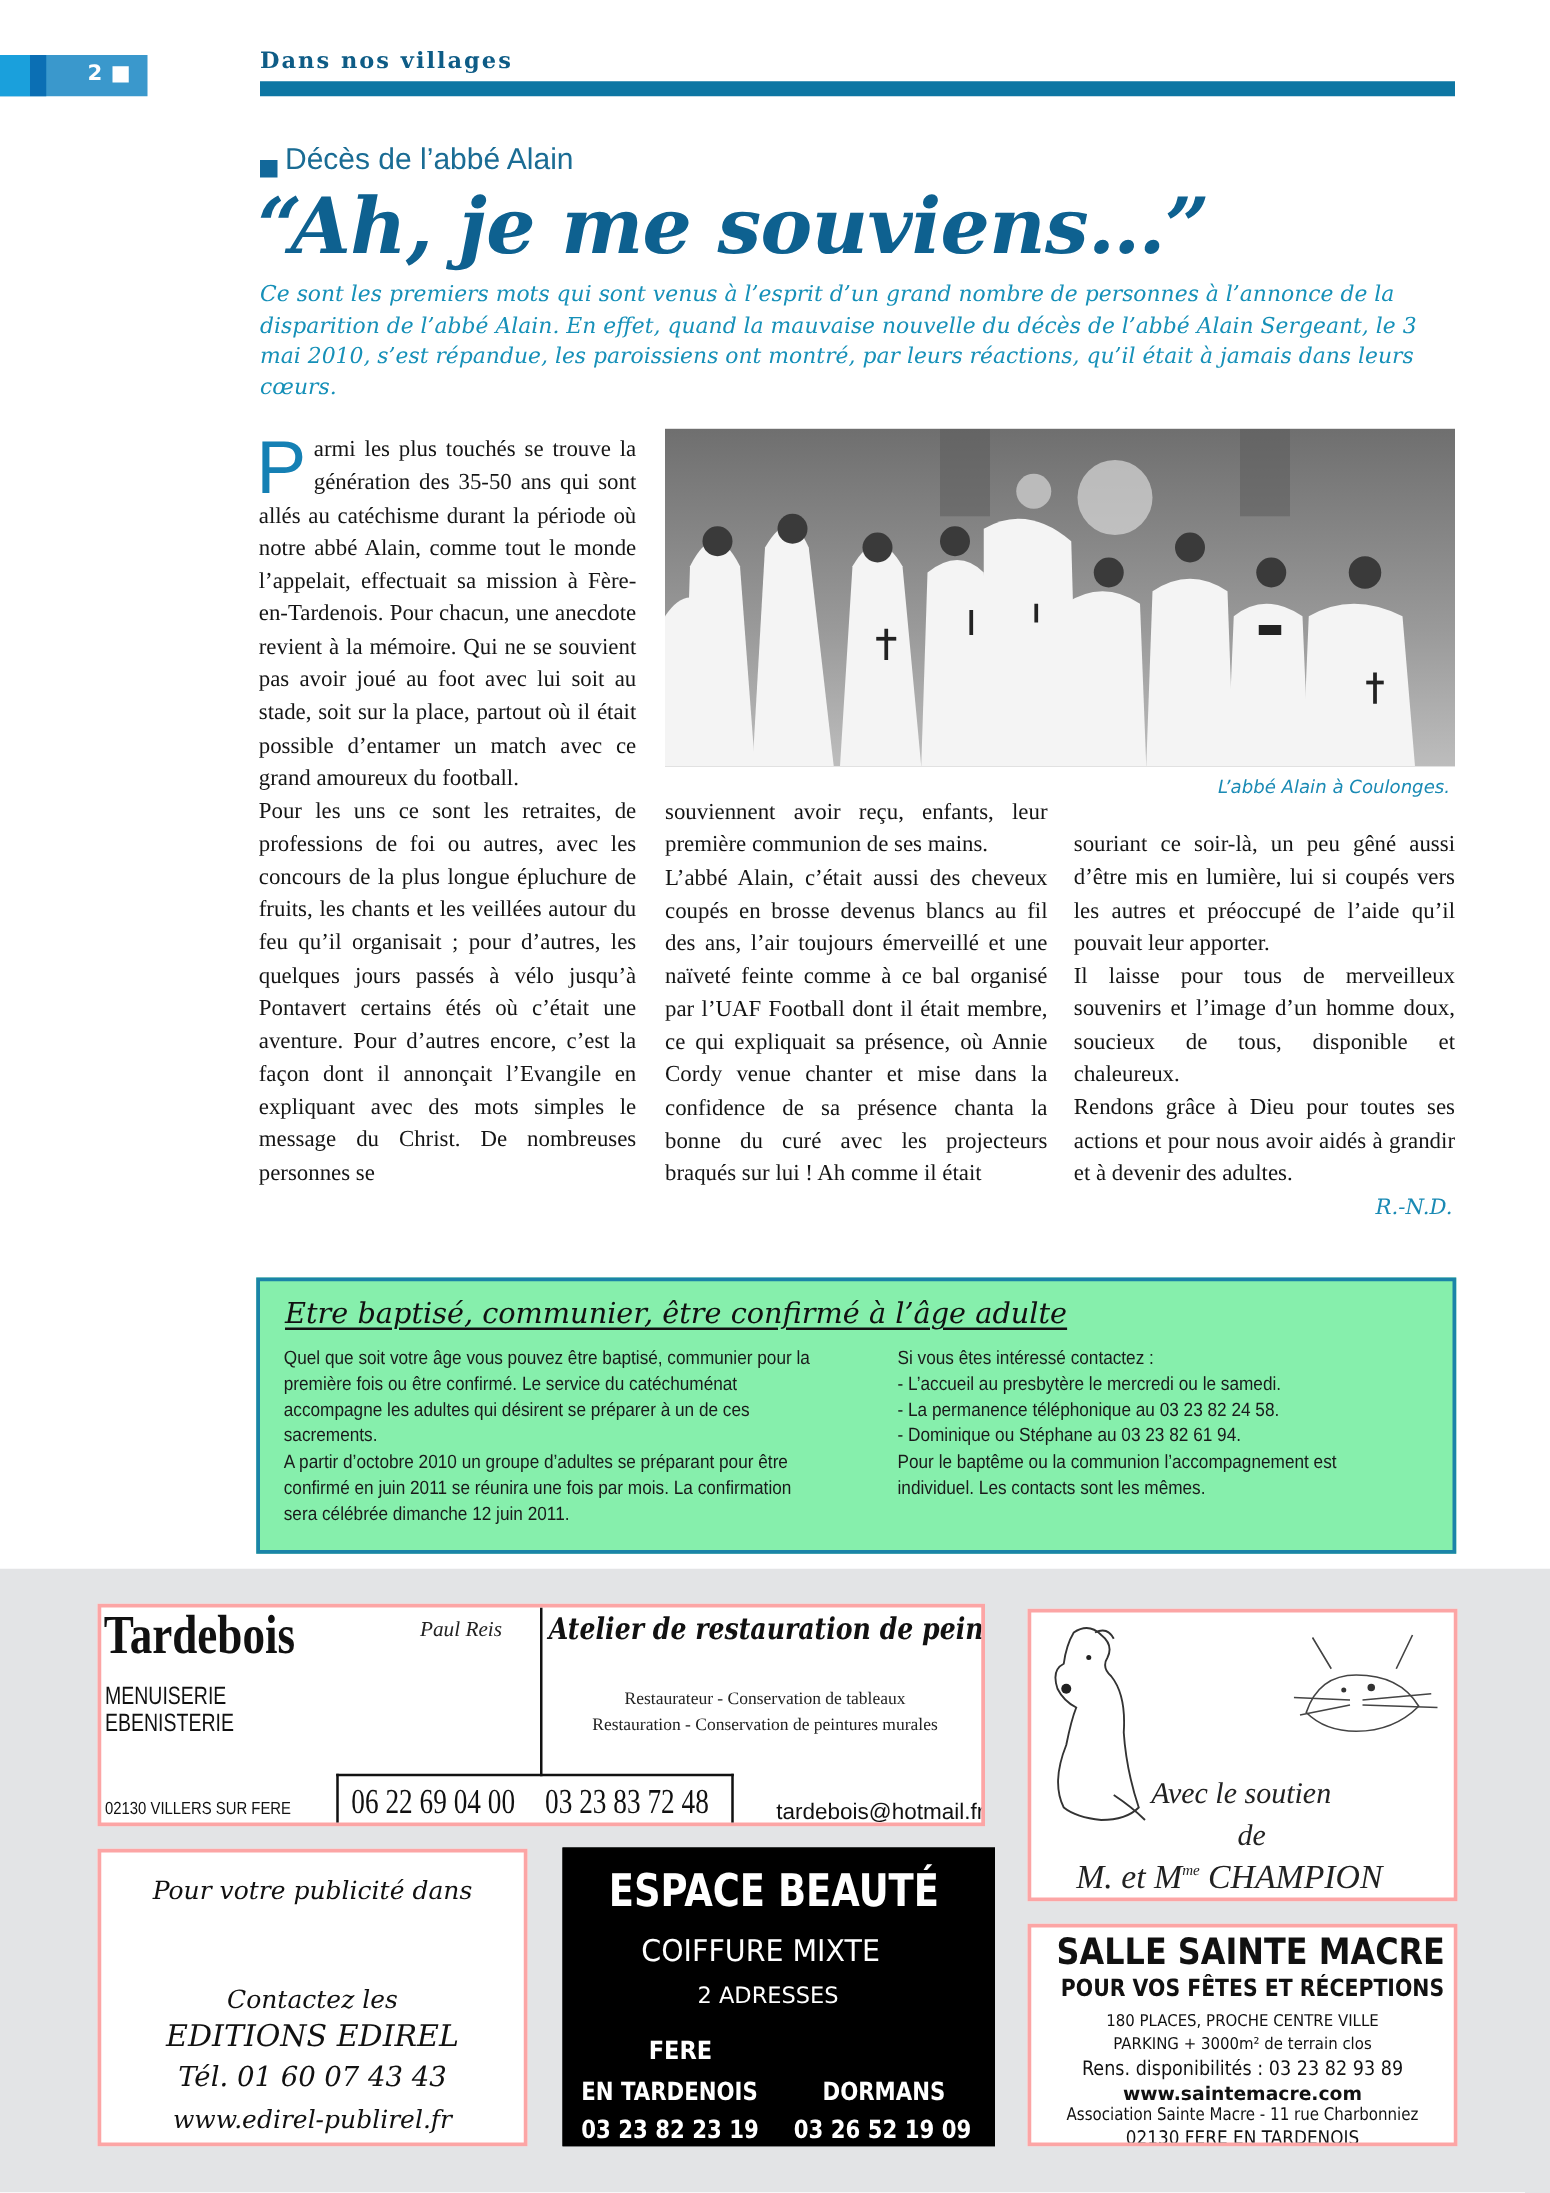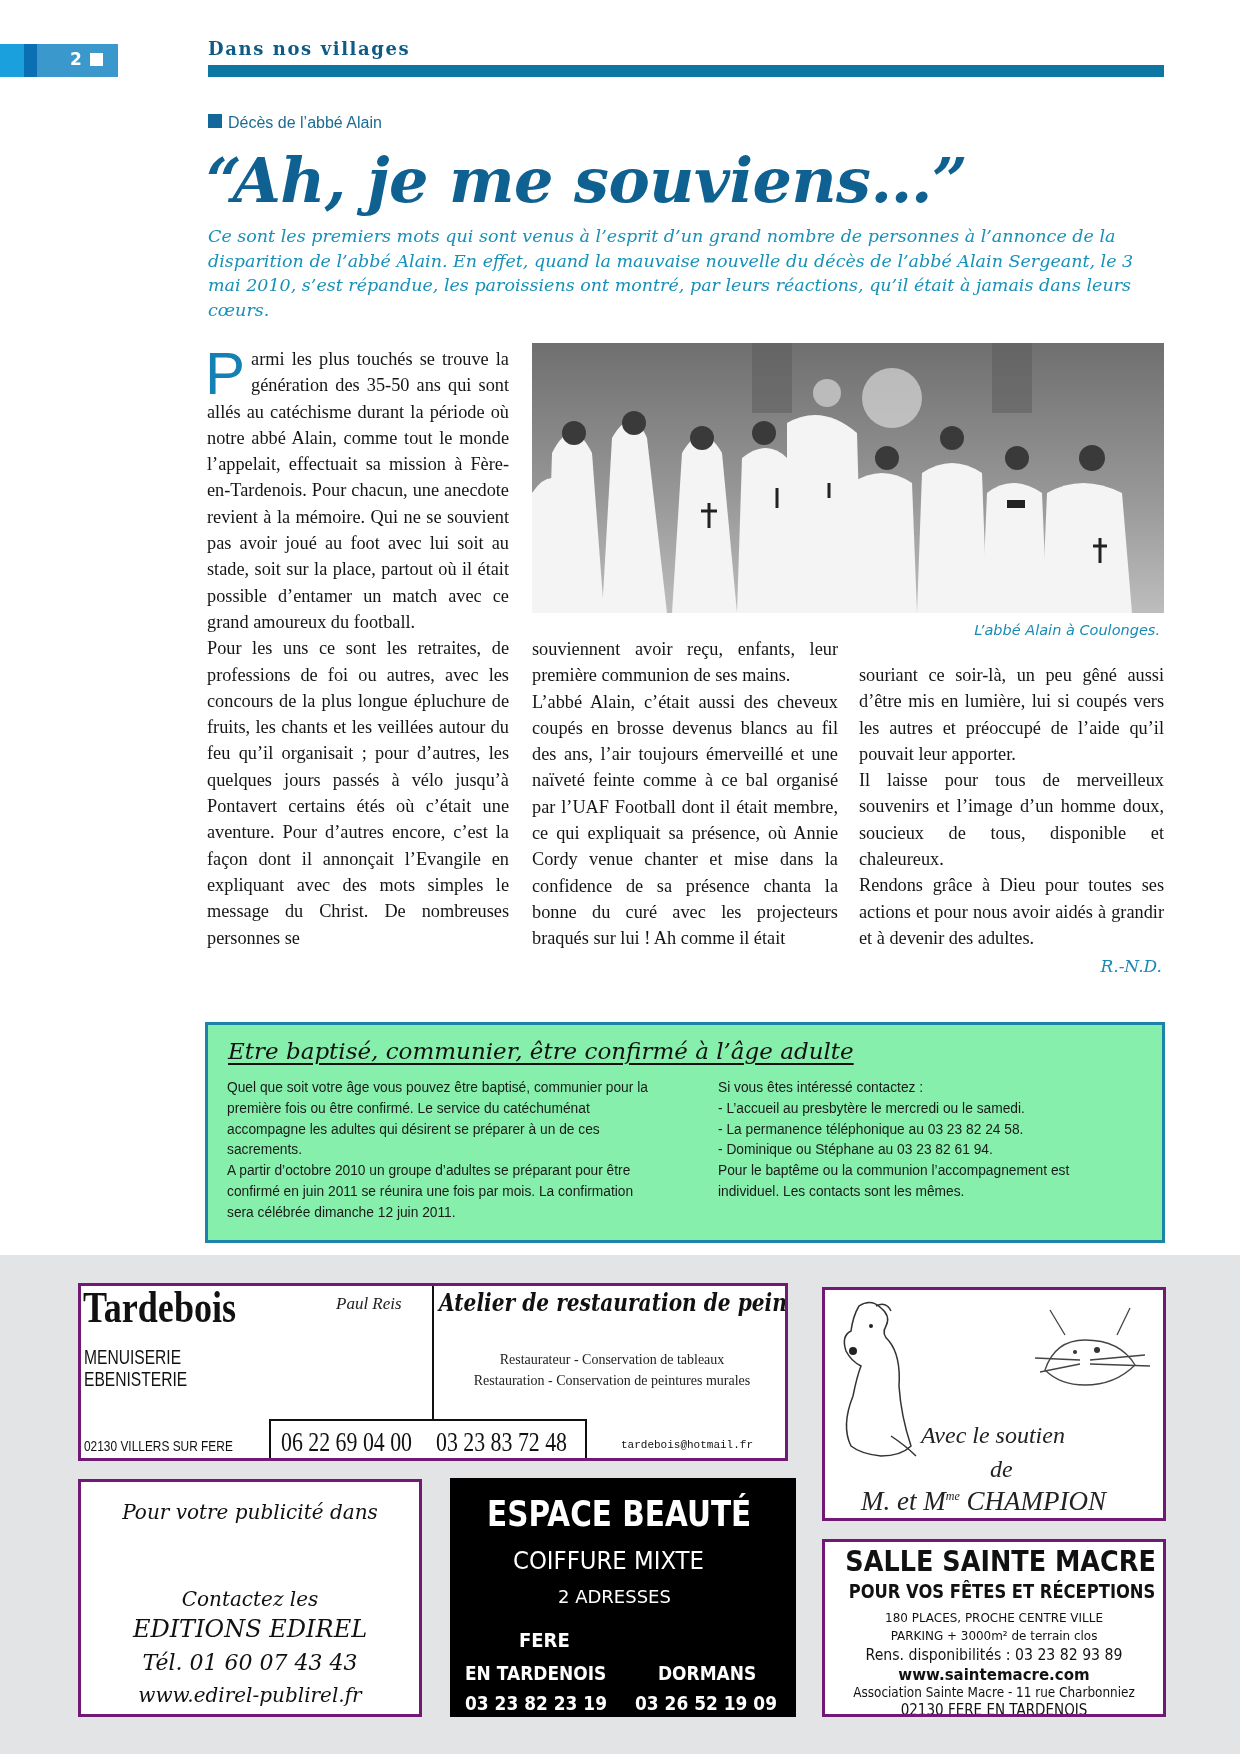--- a/index.html
+++ b/index.html
@@ -9,21 +9,21 @@
     
     .page-tab { position: absolute; left: 0; top: 44px; width: 118px; height: 33px; background: #3a98cc; }
     .page-tab .seg1 { position: absolute; left: 0; top: 0; width: 24px; height: 33px; background: #1aa0dc; }
     .page-tab .seg2 { position: absolute; left: 24px; top: 0; width: 13px; height: 33px; background: #0b6fb4; }
     .page-tab .num { position: absolute; left: 70px; top: 5px; font-family: "DejaVu Sans", sans-serif; font-weight: bold; font-size: 17px; color: #ffffff; }
     .page-tab .sq { position: absolute; left: 90px; top: 9px; width: 13px; height: 13px; background: #ffffff; }
 
     .section-title { position: absolute; left: 208px; top: 38px; font-family: "DejaVu Serif", serif; font-weight: bold; font-size: 18px; letter-spacing: 1.6px; color: #0e5c86; }
     .section-bar { position: absolute; left: 208px; top: 65px; width: 956px; height: 12px; background: #0d76a3; }
 
-    .kicker { position: absolute; left: 208px; top: 114px; font-family: "Liberation Sans", sans-serif; font-size: 16px; color: #1a6c94; display: flex; align-items: flex-start; }
+    .kicker { position: absolute; left: 208px; top: 114px; font-family: "Liberation Sans", sans-serif; font-size: 24px; color: #1a6c94; display: flex; align-items: flex-end; }
     .kicker .sq { width: 14px; height: 14px; background: #12689a; margin-right: 6px; }
 
     .headline { position: absolute; left: 206px; top: 144px; font-family: "DejaVu Serif", serif; font-style: italic; font-weight: bold; font-size: 62px; color: #0e6190; letter-spacing: -0.5px; }
 
     .lede { position: absolute; left: 208px; top: 224px; width: 960px; font-family: "DejaVu Serif", serif; font-style: italic; font-size: 17.5px; line-height: 24.5px; color: #1690b8; }
 
     
     .col { position: absolute; font-family: "Liberation Serif", serif; font-size: 18.3px; line-height: 26.3px; color: #151515; text-align: justify; }
     .col p { margin: 0; }
     .col1 { left: 207px; top: 346px; width: 302px; }
@@ -39,35 +39,35 @@
     
     .infobox { position: absolute; left: 205px; top: 1022px; width: 960px; height: 221px; border: 3px solid #1b84a8; background: #86efac; }
     .infobox .title { position: absolute; left: 20px; top: 13px; font-family: "DejaVu Serif", serif; font-style: italic; font-size: 23px; color: #111; text-decoration: underline; text-underline-offset: 4px; text-decoration-thickness: 2px; }
     .infobox .left, .infobox .right { position: absolute; top: 52px; font-family: "Liberation Sans", sans-serif; font-size: 15.3px; line-height: 20.8px; color: #1a1a1a; transform: scaleX(0.9); transform-origin: left top; }
     .infobox .left { left: 19px; width: 470px; }
     .infobox .right { left: 510px; width: 460px; }
     .infobox p { margin: 0; }
 
     
     .ads-band { position: absolute; left: 0; top: 1255px; width: 1240px; height: 499px; background: #e3e4e6; }
-    .ad { position: absolute; background: #fff; border: 3px solid #701a75; overflow: hidden; padding-left: 12px; }
+    .ad { position: absolute; background: #fff; border: 3px solid #fca5a5; overflow: hidden; padding-left: 12px; }
 
     .ad-tardebois { left: 78px; top: 1283px; width: 710px; height: 178px; }
     .ad-tardebois .divider-v { position: absolute; left: 351px; top: 0; width: 2px; height: 135px; background: #111; }
     .ad-tardebois .phonebox { position: absolute; left: 188px; top: 133px; width: 318px; height: 42px; border-top: 2px solid #111; border-left: 2px solid #111; border-right: 2px solid #111; }
     .tb-name { position: absolute; left: 2px; top: -4px; font-family: "Liberation Serif", serif; font-weight: bold; font-size: 44px; transform: scaleX(0.82); transform-origin: left top; color: #111; }
     .tb-owner { position: absolute; left: 255px; top: 8px; font-family: "Liberation Serif", serif; font-style: italic; font-size: 17px; color: #222; }
     .tb-trades { position: absolute; left: 3px; top: 60px; font-family: "Liberation Sans", sans-serif; font-size: 20px; line-height: 22px; color: #111; transform: scaleX(0.78); transform-origin: left top; }
     .tb-services { position: absolute; left: 146px; top: 50px; width: 200px; text-align: right; font-family: "Liberation Serif", serif; font-style: italic; font-size: 17px; line-height: 22px; color: #111; }
     .tb-address { position: absolute; left: 3px; top: 152px; font-family: "Liberation Sans", sans-serif; font-size: 14px; color: #111; transform: scaleX(0.85); transform-origin: left top; }
     .tb-phone1 { position: absolute; left: 200px; top: 140px; font-family: "Liberation Serif", serif; font-size: 28px; color: #111; transform: scaleX(0.78); transform-origin: left top; }
     .tb-phone2 { position: absolute; left: 355px; top: 140px; font-family: "Liberation Serif", serif; font-size: 28px; color: #111; transform: scaleX(0.78); transform-origin: left top; }
     .tb-atelier { position: absolute; left: 358px; top: 2px; font-family: "DejaVu Serif", serif; font-style: italic; font-weight: bold; font-size: 24px; color: #111; transform: scaleX(0.84); transform-origin: left top; white-space: nowrap; }
     .tb-atelier-lines { position: absolute; left: 356px; top: 63px; width: 350px; text-align: center; font-family: "Liberation Serif", serif; font-size: 14px; line-height: 21px; color: #222; }
-    .tb-email { position: absolute; left: 540px; top: 153px; font-family: Liberation Mono, monospace; font-size: 11px; color: #111; }
+    .tb-email { position: absolute; left: 540px; top: 153px; font-family: Liberation Sans, sans-serif; font-size: 18px; color: #111; }
 
     .ad-champion { left: 822px; top: 1287px; width: 344px; height: 234px; border-width: 3px; }
     .ch-line1 { position: absolute; left: 96px; top: 132px; font-family: "Liberation Serif", serif; font-style: italic; font-size: 24px; color: #222; }
     .ch-line2 { position: absolute; left: 165px; top: 166px; font-family: "Liberation Serif", serif; font-style: italic; font-size: 24px; color: #222; }
     .ch-line3 { position: absolute; left: 36px; top: 196px; font-family: "Liberation Serif", serif; font-style: italic; font-size: 27px; color: #222; white-space: nowrap; }
     .ch-line3 sup { font-size: 12px; }
     .ch-dog { position: absolute; left: 6px; top: 6px; }
     .ch-cat { position: absolute; left: 210px; top: 10px; }
 
     .ad-edirel { left: 78px; top: 1479px; width: 344px; height: 238px; }

